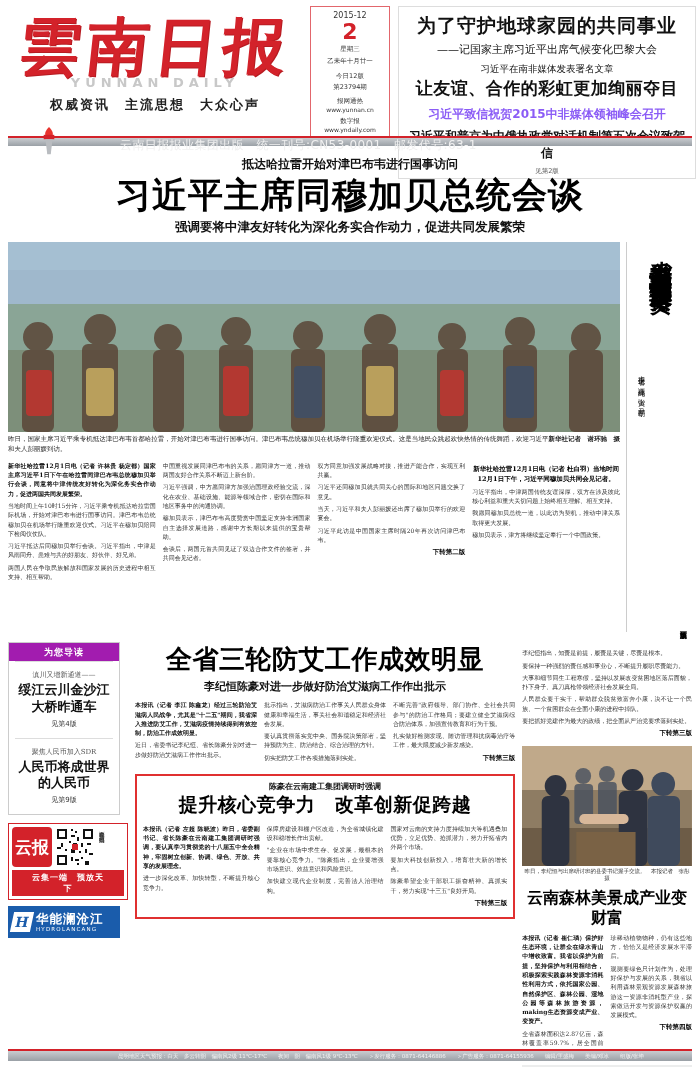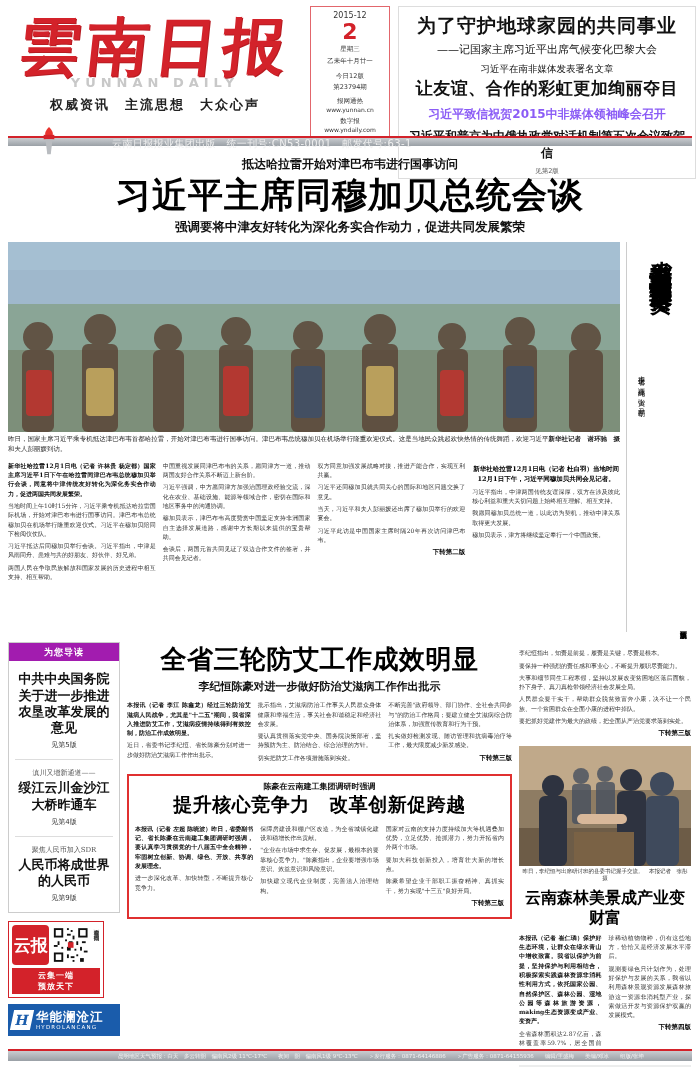--- a/index.html
+++ b/index.html
@@ -57,21 +57,21 @@
   .hn-ref { font-size:6.5px; color:#555; text-align:center; margin-top:5px; }
 
   
   .redbar-wrap { position:relative; height:22px; margin-top:2px; }
   .redbar {
     position:absolute; left:8px; right:8px; top:6px; height:10px;
     background:linear-gradient(#c9ccd0,#9aa0a6);
     border-top:2px solid #d3222a;
   }
   .redbar-txt {
-    position:absolute; left:112px; top:7px; font-size:10px;
+    position:absolute; left:120px; top:7px; font-size:12px;
     color:#f0f0f0; letter-spacing:0.4px; white-space:nowrap;
   }
   .torch {
     position:absolute; left:40px; top:-4px; width:18px; height:30px;
   }
 
   
   .body-grid { position:relative; padding:4px 8px 0; height:890px; }
 
   .lead-block { position:relative; }
@@ -121,21 +121,21 @@
   .guide-head { background:#a21caf; color:#fff; text-align:center;
                 font-size:9px; font-weight:bold; padding:2.5px 0; letter-spacing:1px; }
   .guide-item { padding:8px 5px 9px; border-bottom:0; text-align:center; }
   .gi-kick { font-size:7px; color:#555; margin-bottom:2px;
              font-family:"DejaVu Serif","Liberation Serif",serif; }
   .gi-title { font-size:13px; font-weight:bold; color:#111; line-height:1.25;
               font-family:"DejaVu Serif","Liberation Serif",serif; }
   .gi-ref { font-size:7px; color:#333; margin-top:4px; }
   .gi-div { height:1px; background:#ddd; margin:0 6px; }
 
-  .ad-qr { width:96px; border:1px solid #d3222a; margin-top:8px; padding:3px; }
+  .ad-qr { width:120px; border:1px solid #d3222a; margin-top:8px; padding:3px; }
   .ad-qr-row { display:flex; align-items:center; gap:3px; }
   .ad-logo { width:40px; height:40px; background:#d3222a; border-radius:4px;
              color:#fff; font-size:17px; font-weight:bold; display:flex;
              align-items:center; justify-content:center;
              font-family:"DejaVu Serif","Liberation Serif",serif; }
   .qr { width:40px; height:40px; }
   .ad-side { font-size:5.5px; color:#333; writing-mode:vertical-rl; height:40px; line-height:1.3; }
   .ad-bar { background:#d3222a; color:#fff; font-size:8px; font-weight:bold;
             text-align:center; padding:2px 18px; margin-top:3px; letter-spacing:1px; }
 
@@ -321,25 +321,20 @@
         <div class="vref">下转第三版</div>
       </div>
     </div>
 
     <div class="mid-row">
 
       <div>
         <div class="guide-box">
           <div class="guide-head">为您导读</div>
 
-          <div class="guide-item">
-            <div class="gi-kick"></div>
-            <div class="gi-title">中共中央国务院关于进一步推进农垦改革发展的意见</div>
-            <div class="gi-ref">见第5版</div>
-          </div>
           <div class="gi-div"></div>
 
           <div class="guide-item">
             <div class="gi-kick">滇川又增新通道——</div>
             <div class="gi-title">绥江云川金沙江大桥昨通车</div>
             <div class="gi-ref">见第4版</div>
           </div>
           <div class="gi-div"></div>
 
           <div class="guide-item">

